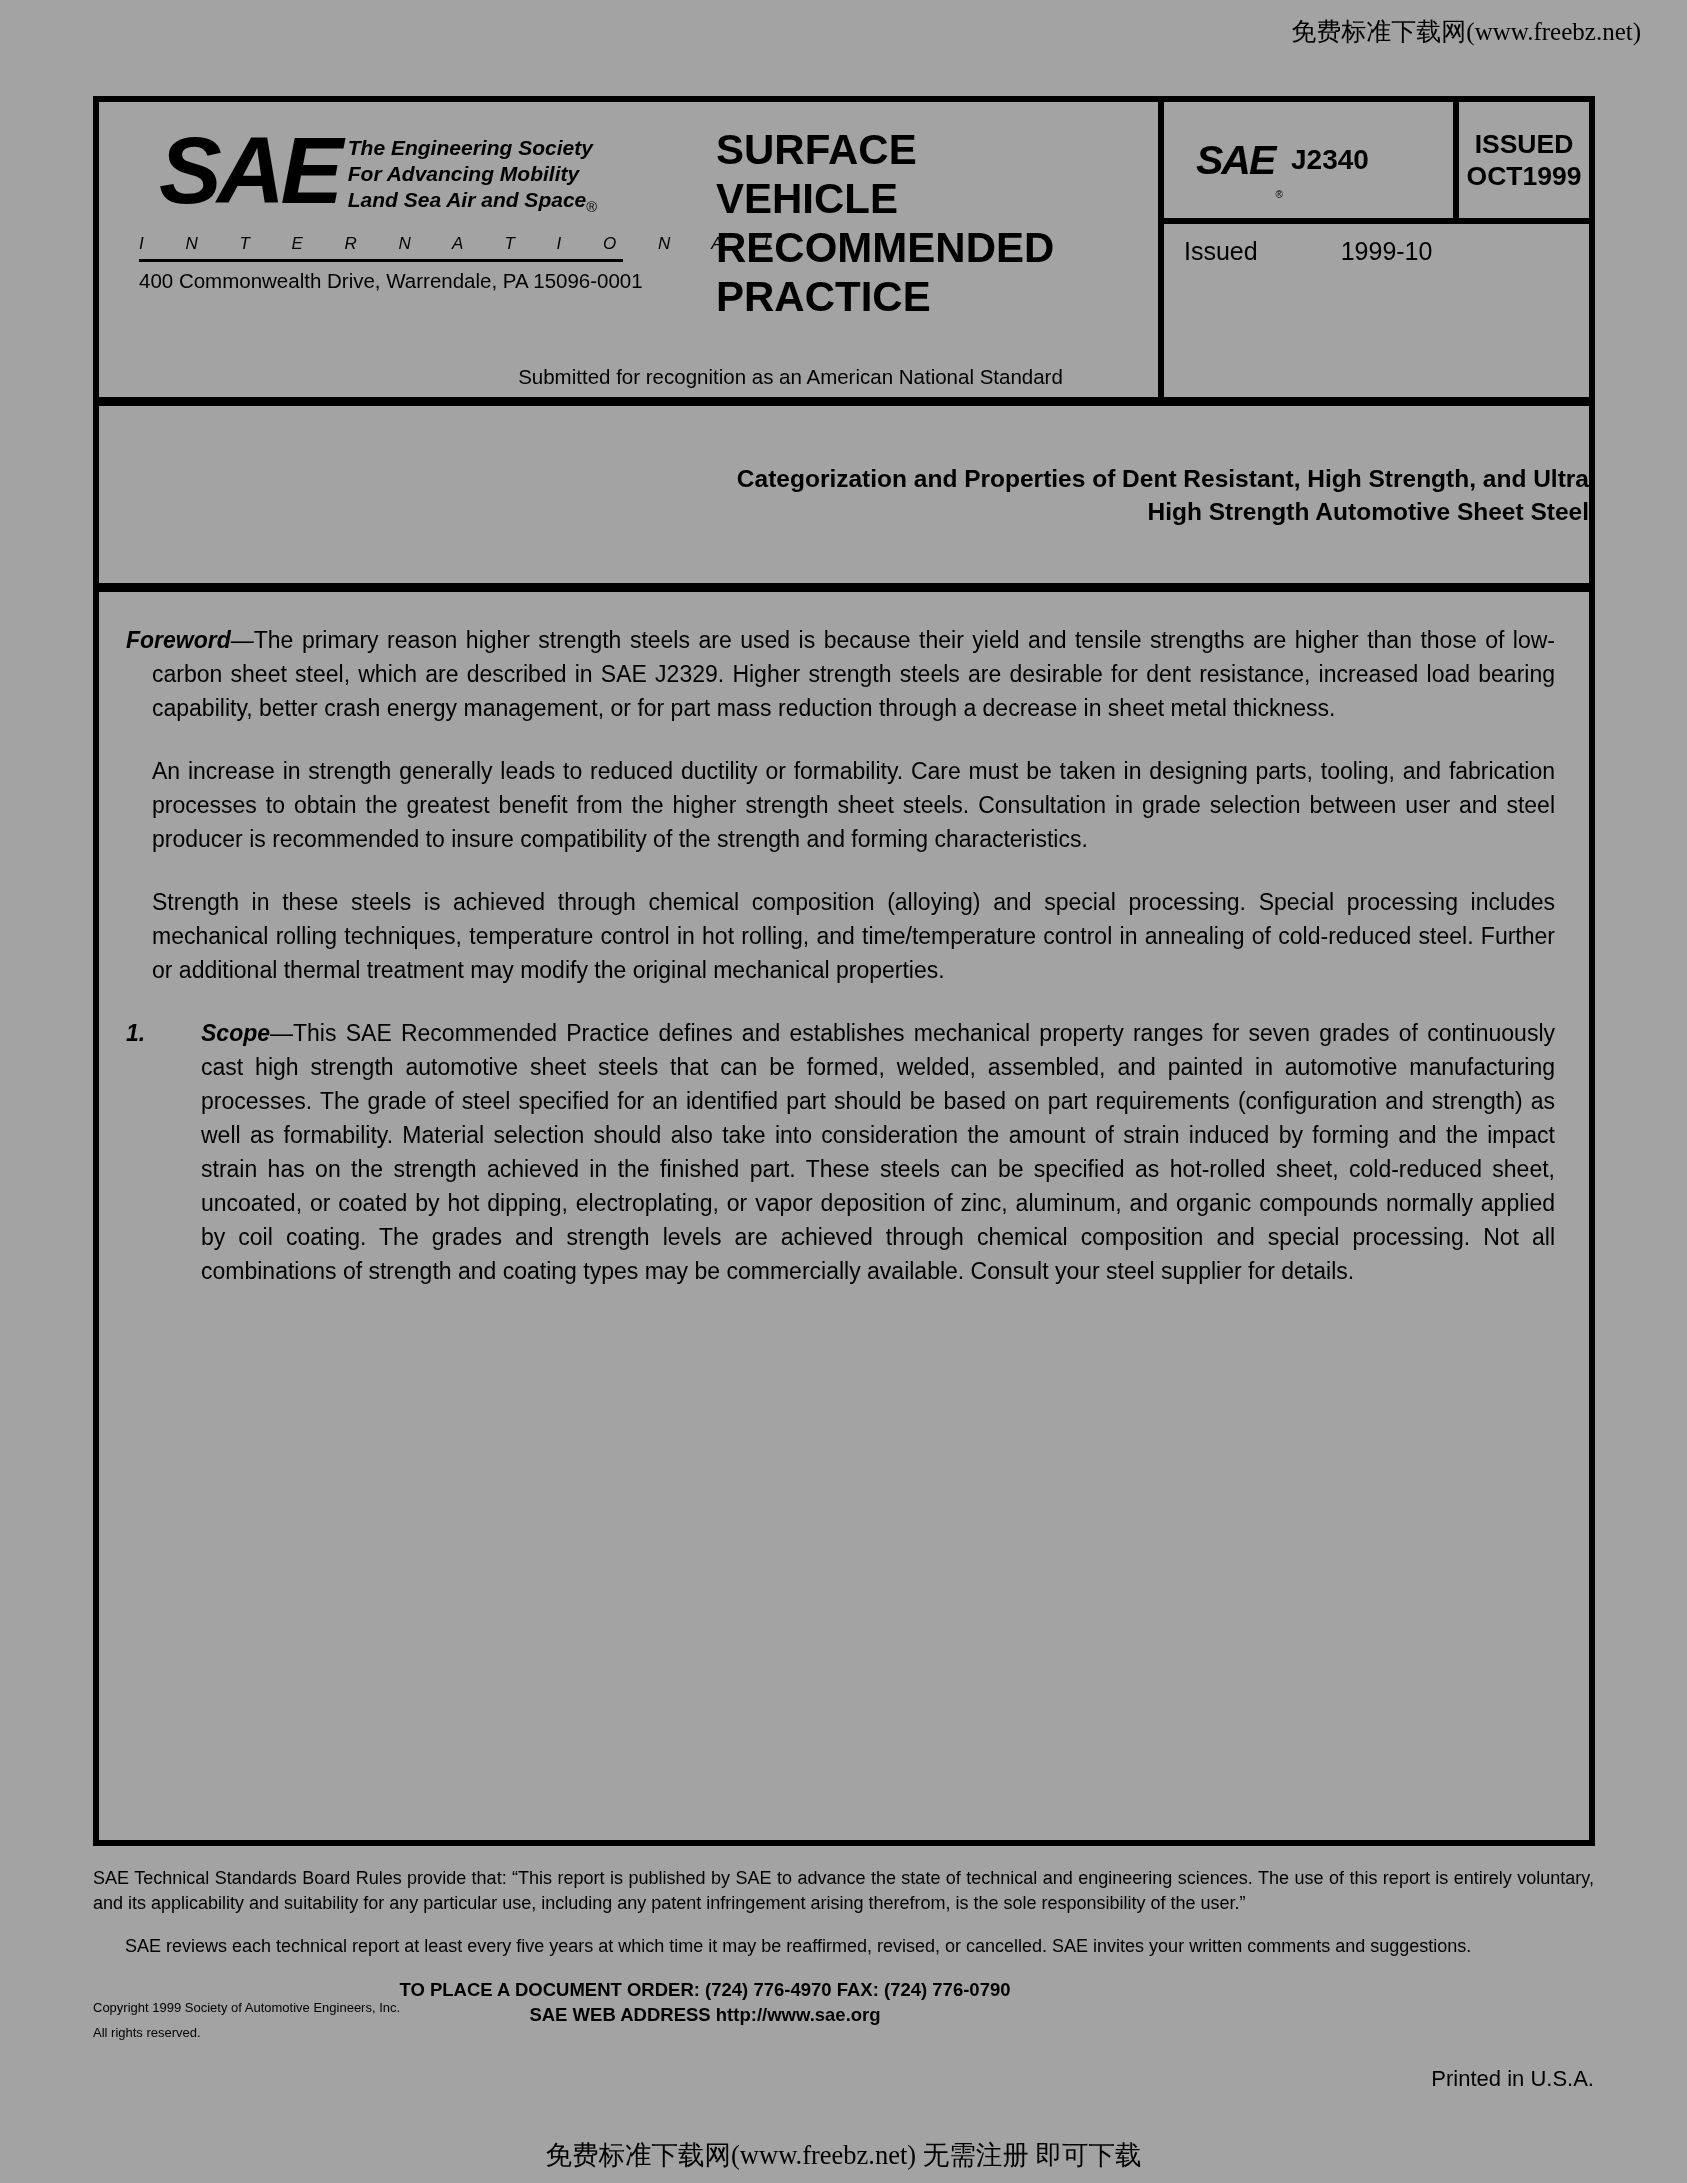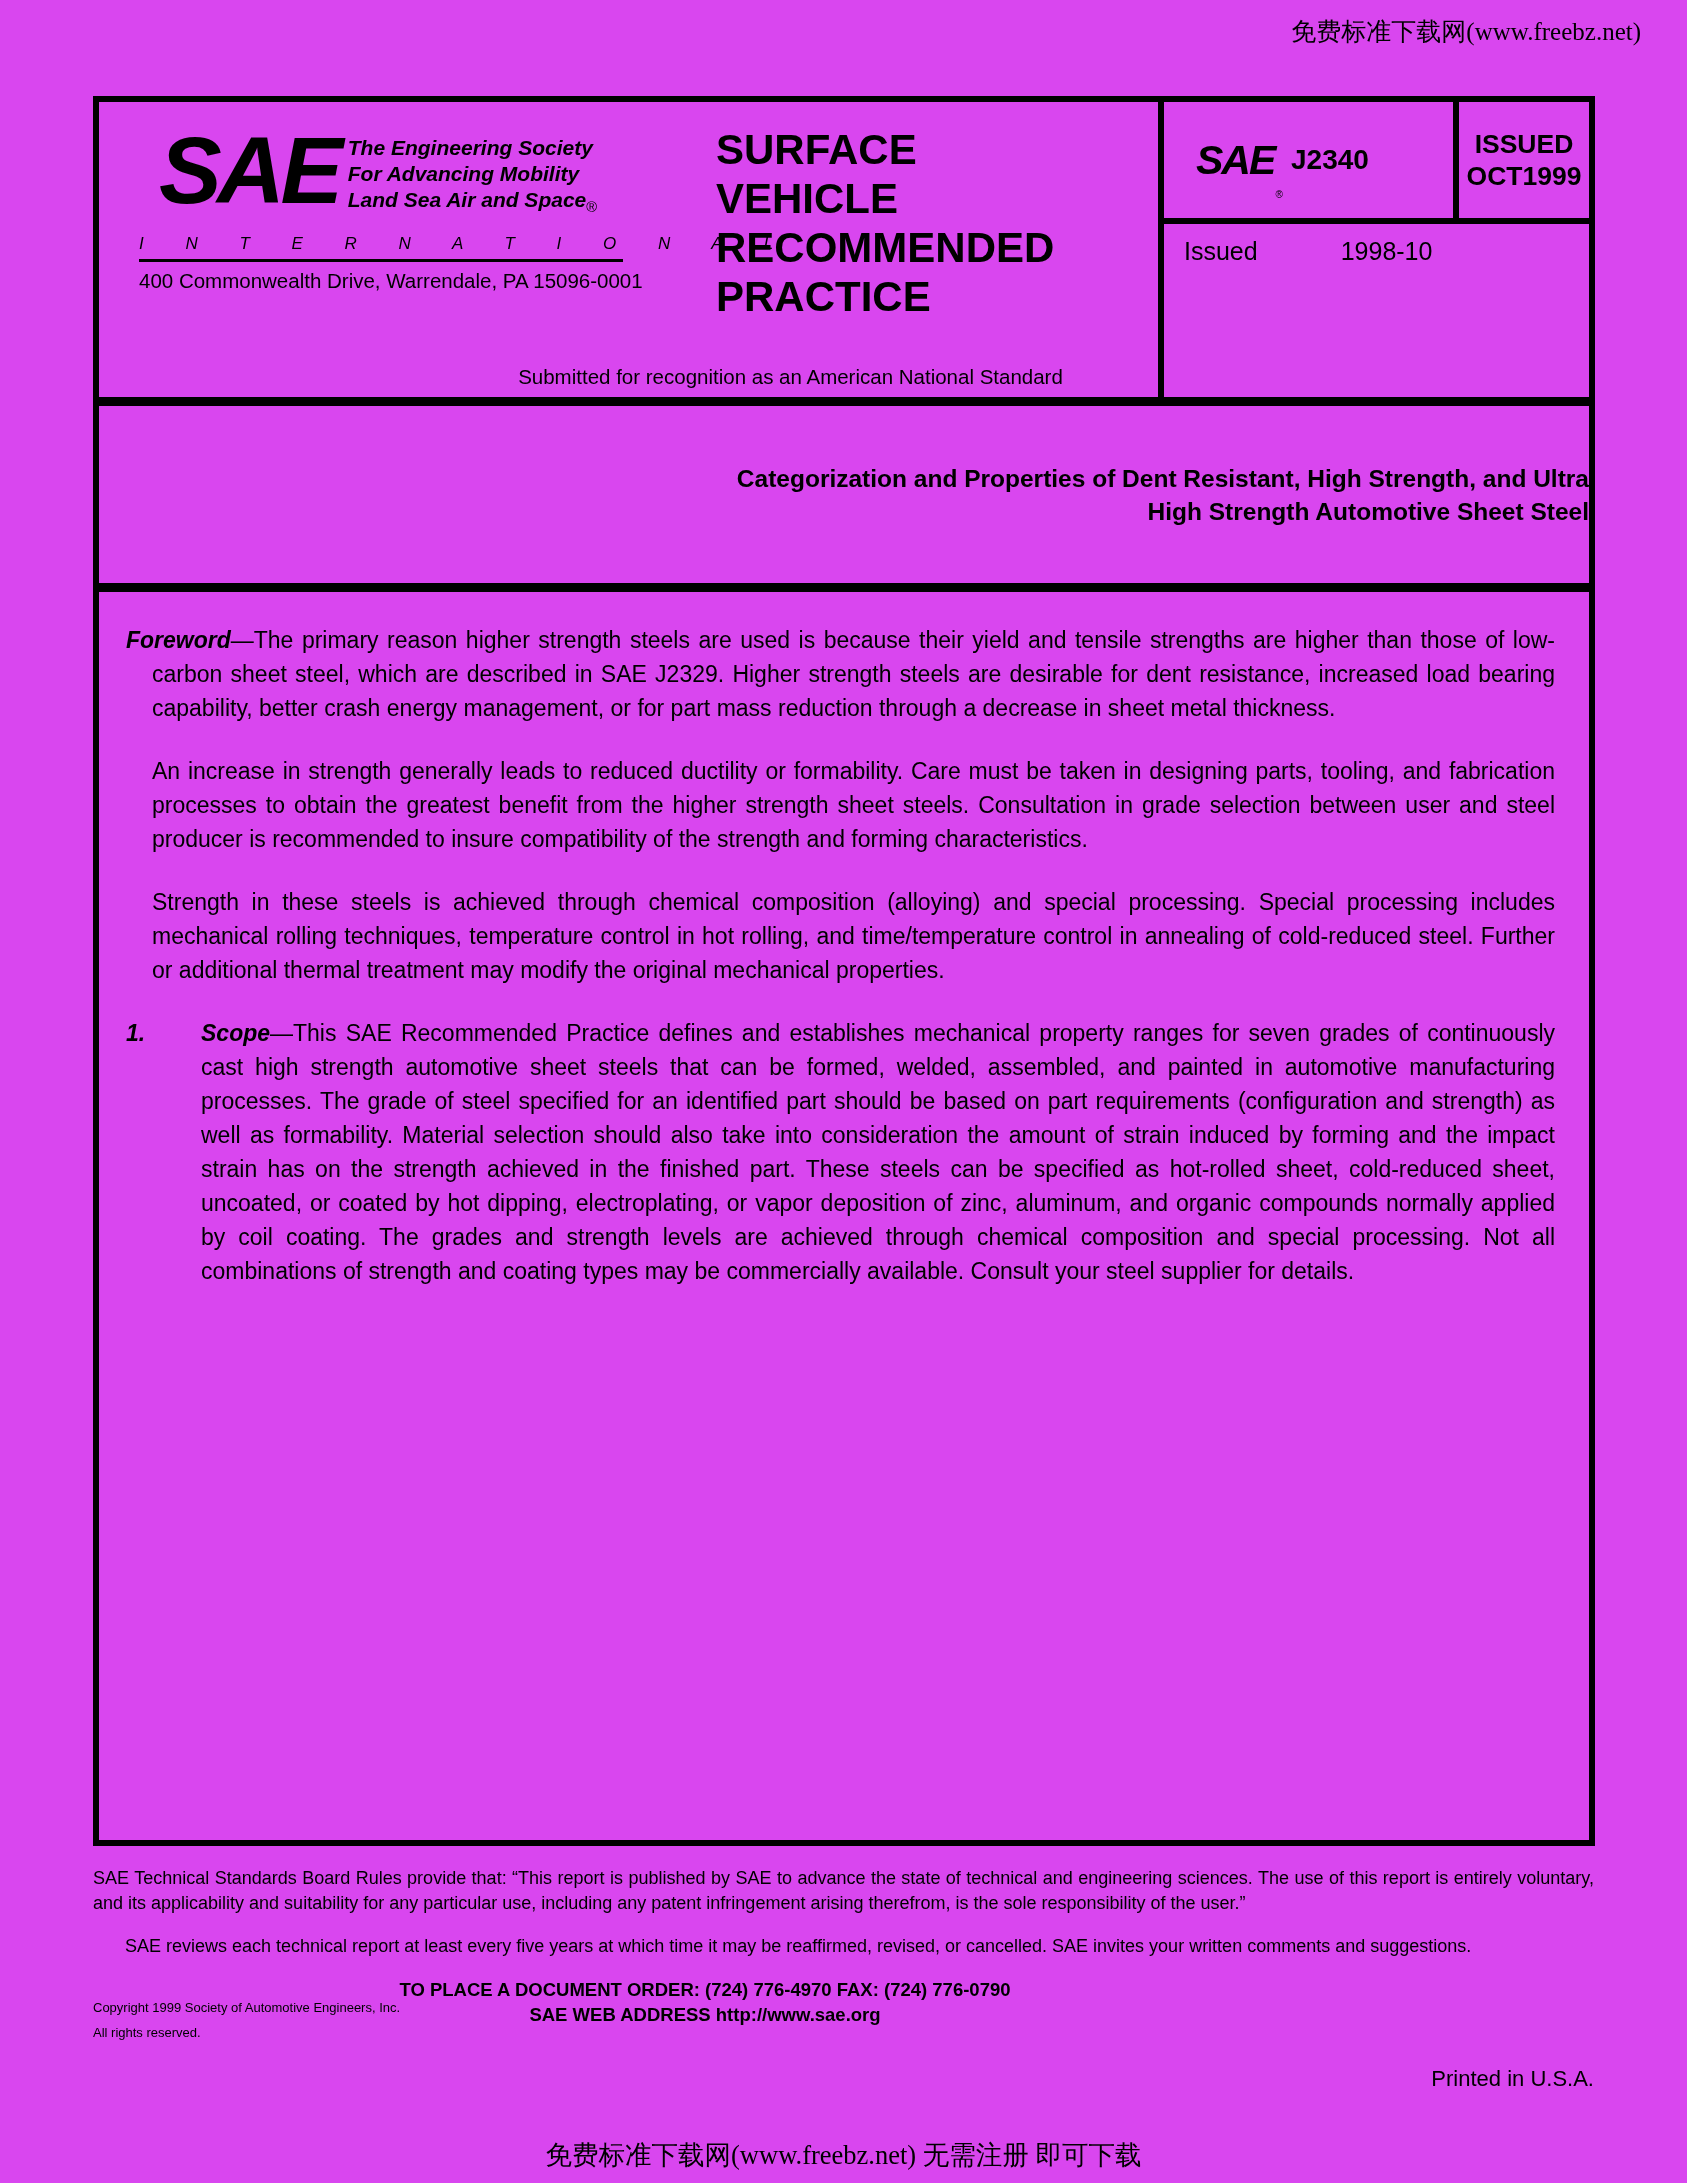--- a/index.html
+++ b/index.html
@@ -1,16 +1,16 @@
 <!DOCTYPE html>
 <html style="font-size:10.6px"><head>
 <meta charset="utf-8">
 <style>
   html,body{margin:0;padding:0;background:#fff;}
-  .page{position:relative;width:1687px;height:2183px;background:#d946ef;color:#000;
+  .page{position:relative;width:1687px;height:2183px;background:#a3a3a3;color:#000;
         font-family:"Liberation Sans",sans-serif;overflow:hidden;}
   .wm-top{position:absolute;top:14.6px;right:46px;font-family:"Liberation Serif","DejaVu Serif",serif;
           font-size:25px;}
   .wm-bottom{position:absolute;top:2137px;left:0;width:1687px;text-align:center;
           font-family:"Liberation Serif","DejaVu Serif",serif;font-size:26.5px;}
 
   .main-box{position:absolute;left:93px;top:96px;width:1502px;height:1750px;
             border:6px solid #000;box-sizing:border-box;display:flex;flex-direction:column;}
 
   .header-row{position:relative;flex:none;height:295px;}
@@ -99,21 +99,21 @@
             <span class="reg-small">®</span>
             <span class="code-number">J2340</span>
           </div>
           <div class="issued-box">
             <div>ISSUED</div>
             <div>OCT1999</div>
           </div>
         </div>
         <div class="issued-row">
           <span>Issued</span>
-          <span class="issued-value">1998-10</span>
+          <span class="issued-value">1999-10</span>
         </div>
       </div>
     </div>
 
     <div class="title-band">
       <div>Categorization and Properties of Dent Resistant, High Strength, and Ultra</div>
       <div>High Strength Automotive Sheet Steel</div>
     </div>
 
     <div class="body-area">

